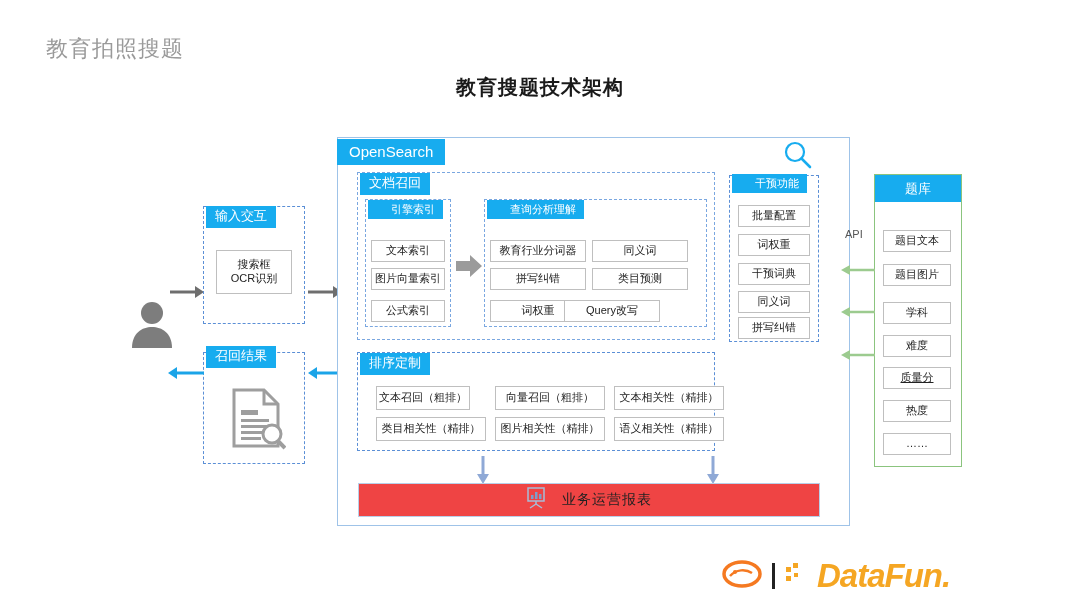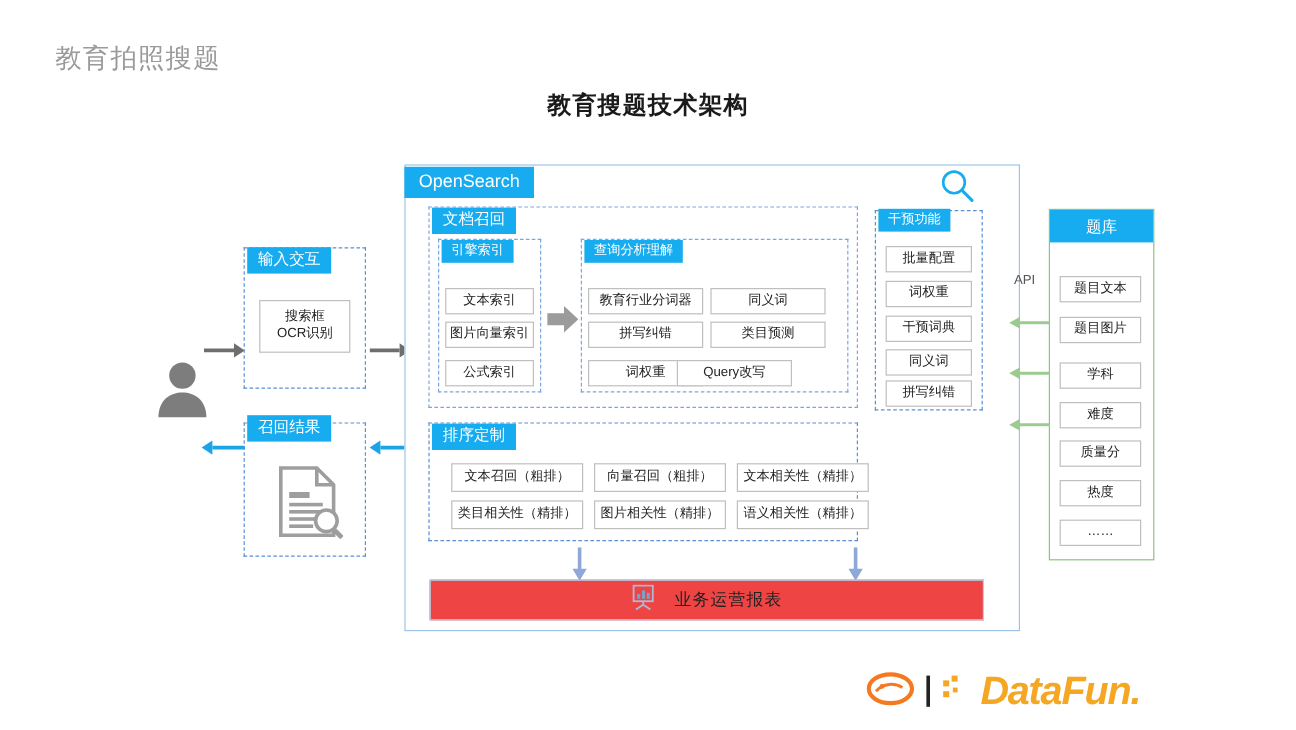--- a/index.html
+++ b/index.html
@@ -36,21 +36,21 @@
   .tag {
     background: #17ACEF;
     color: #ffffff;
     font-size: 13px;
     line-height: 1.15;
     padding: 3px 9px 4px 9px;
     white-space: nowrap;
     display: inline-block;
   }
   .tag.lg { font-size: 15px; padding: 4px 12px 5px 12px; }
-  .tag.sm { font-size: 11px; padding: 3px 8px 3px 8px; }
+  .tag.sm { font-size: 11px; padding: 3px 8px 3px 23px; }
 
   
   .boxitem {
     border: 1px solid #bfbfbf;
     background: #ffffff;
     color: #222;
     font-size: 11px;
     display: flex;
     align-items: center;
     justify-content: center;
@@ -251,21 +251,21 @@
 <div class="abs dashed-blue" id="intervene-zone"></div>
 <div class="abs tag sm" id="intervene-tag">干预功能</div>
 <div class="abs boxitem" style="left:738px; top:205px; width:72px; height:22px;">批量配置</div>
 <div class="abs boxitem" style="left:738px; top:234px; width:72px; height:22px;">词权重</div>
 <div class="abs boxitem" style="left:738px; top:263px; width:72px; height:22px;">干预词典</div>
 <div class="abs boxitem" style="left:738px; top:291px; width:72px; height:22px;">同义词</div>
 <div class="abs boxitem" style="left:738px; top:317px; width:72px; height:22px;">拼写纠错</div>
 
 <div class="abs dashed-blue" id="sort-zone"></div>
 <div class="abs tag" id="sort-tag">排序定制</div>
-<div class="abs boxitem" style="left:376px; top:386px; width:110px; height:24px;">文本召回（粗排）</div>
+<div class="abs boxitem" style="left:376px; top:386px; width:94px; height:24px;">文本召回（粗排）</div>
 <div class="abs boxitem" style="left:495px; top:386px; width:110px; height:24px;">向量召回（粗排）</div>
 <div class="abs boxitem" style="left:614px; top:386px; width:110px; height:24px;">文本相关性（精排）</div>
 <div class="abs boxitem" style="left:376px; top:417px; width:110px; height:24px;">类目相关性（精排）</div>
 <div class="abs boxitem" style="left:495px; top:417px; width:110px; height:24px;">图片相关性（精排）</div>
 <div class="abs boxitem" style="left:614px; top:417px; width:110px; height:24px;">语义相关性（精排）</div>
 
 <div class="abs down-arrow" style="left:477px; top:456px;">
   <svg width="12" height="28" viewBox="0 0 12 28">
     <line x1="6" y1="0" x2="6" y2="19" stroke="#8fa9d6" stroke-width="3"></line>
     <polygon points="0,18 12,18 6,28" fill="#8fa9d6"></polygon>
@@ -294,21 +294,21 @@
 </div>
 
 <div class="abs" id="qbank-panel"></div>
 <div class="abs" id="qbank-tag">题库</div>
 <div class="abs" id="api-label">API</div>
 
 <div class="abs boxitem" style="left:883px; top:230px; width:68px; height:22px;">题目文本</div>
 <div class="abs boxitem" style="left:883px; top:264px; width:68px; height:22px;">题目图片</div>
 <div class="abs boxitem" style="left:883px; top:302px; width:68px; height:22px;">学科</div>
 <div class="abs boxitem" style="left:883px; top:335px; width:68px; height:22px;">难度</div>
-<div class="abs boxitem" style="left:883px; top:367px; width:68px; height:22px;">质量分</div>
+<div class="abs boxitem" style="left:883px; top:367px; width:68px; height:22px;text-decoration:underline;">质量分</div>
 <div class="abs boxitem" style="left:883px; top:400px; width:68px; height:22px;">热度</div>
 <div class="abs boxitem" style="left:883px; top:433px; width:68px; height:22px;">……</div>
 
 <div class="abs green-arrow" style="left:841px; top:262px;">
   <svg width="34" height="12" viewBox="0 0 34 12">
     <line x1="34" y1="6" x2="9" y2="6" stroke="#9ccb8f" stroke-width="2.5"></line>
     <polygon points="9,1 0,6 9,11" fill="#9ccb8f"></polygon>
   </svg>
 </div>
 <div class="abs green-arrow" style="left:841px; top:304px;">

